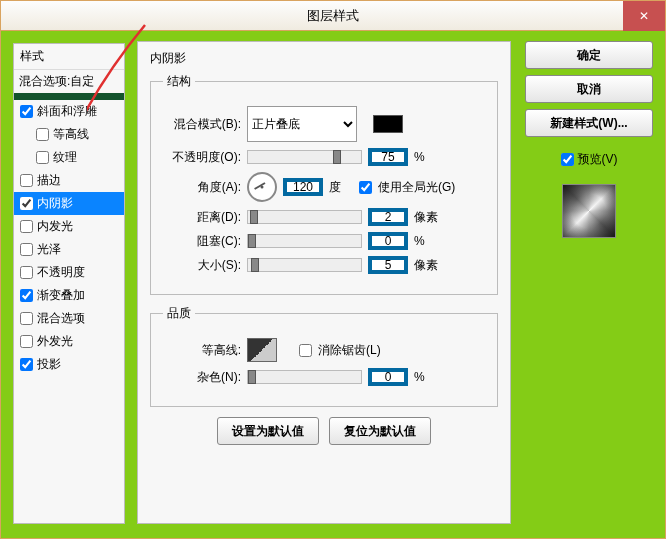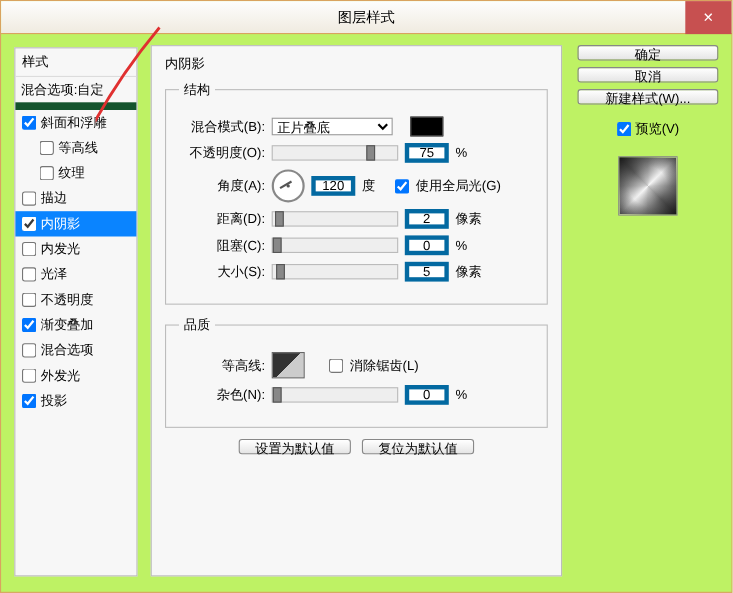--- a/index.html
+++ b/index.html
@@ -1,46 +1,46 @@
 <!DOCTYPE html>
 <html><head>
 <meta charset="utf-8">
 <style>
 * { box-sizing: border-box; font-family: "Microsoft YaHei", Arial, sans-serif; font-size: 12px; }
 body { margin: 0; background: #f0ebe0; width: 666px; height: 539px; overflow: hidden; }
-.window { width: 666px; height: 539px; border: 1px solid #d9a35f; background: #bef264; position: relative; }
+.window { width: 666px; height: 539px; border: 1px solid #d9a35f; background: #84cc16; position: relative; }
 .titlebar { height: 30px; background: linear-gradient(#fdfdfd, #f0ebe0); border-bottom: 1px solid #d9a35f; display: flex; align-items: center; justify-content: center; position: relative; }
 .titlebar .title { font-size: 13px; }
 .close-btn { position: absolute; right: 0; top: 0; width: 42px; height: 30px; background: #c75050; color: #fff; display: flex; align-items: center; justify-content: center; font-size: 14px; cursor: pointer; }
 .content { position: absolute; top: 30px; left: 0; right: 0; bottom: 0; padding: 10px 12px; }
 .left-panel { position: absolute; left: 12px; top: 12px; width: 112px; bottom: 14px; background: #f7f7f7; border: 1px solid #bcbcbc; }
 .left-header { padding: 4px 6px; border-bottom: 1px solid #dcdcdc; }
 .left-sub { padding: 3px 5px; border-bottom: 7px solid #14532d; }
 .style-item { padding: 3px 6px; display: flex; align-items: center; gap: 4px; cursor: pointer; }
 .style-item.indent { padding-left: 22px; }
 .style-item.sel { background: #0a84ff; color: #fff; }
 .style-item.sel input[type=checkbox] { accent-color: #fff; }
 input[type=checkbox] { width: 13px; height: 13px; margin: 0; }
 .center-panel { position: absolute; left: 136px; top: 10px; width: 374px; bottom: 14px; background: #f7f7f7; border: 1px solid #bcbcbc; padding: 8px 12px; }
 .center-title { margin-bottom: 6px; }
 fieldset { border: 1px solid #bcbcbc; margin: 0 0 10px 0; padding: 10px 12px 14px 12px; }
 legend { padding: 0 4px; }
 .row { display: flex; align-items: center; margin: 6px 0; gap: 6px; }
 .row-label { width: 78px; text-align: right; }
-select { width: 110px; height: 16px; border: 1px solid #999; background: #fff; }
+select { width: 110px; height: 36px; border: 1px solid #999; background: #fff; }
 .color-swatch { width: 30px; height: 18px; background: #000; border: 1px solid #555; }
 .slider { flex: 1; height: 14px; position: relative; background: #eee; border: 1px solid #bbb; min-width: 100px; max-width: 115px; }
 .slider .thumb { position: absolute; top: -1px; width: 8px; height: 14px; background: #888; border: 1px solid #555; }
 .num-input { width: 40px; height: 18px; border: 4px solid #0369a1; text-align: center; background: #fff; }
 .unit { width: 30px; }
 .angle-dial { width: 30px; height: 30px; border: 2px solid #888; border-radius: 50%; position: relative; background: #fff; }
 .angle-dial::after { content: ''; position: absolute; width: 12px; height: 2px; background: #555; top: 8px; left: 4px; transform-origin: right center; transform: rotate(-30deg); }
 .angle-dial::before { content: ''; position: absolute; width: 3px; height: 3px; background: #555; border-radius: 50%; top: 50%; left: 50%; transform: translate(-50%,-50%); }
 .contour-swatch { width: 30px; height: 24px; background: linear-gradient(135deg, #333 50%, #ccc 50%); border: 1px solid #666; }
-.btn { height: 14px; border: 1px solid #888; background: linear-gradient(#fff,#e5e5e5); border-radius: 3px; cursor: pointer; padding: 0 14px; }
+.btn { height: 28px; border: 1px solid #888; background: linear-gradient(#fff,#e5e5e5); border-radius: 3px; cursor: pointer; padding: 0 14px; font-weight: bold; }
 .right-panel { position: absolute; right: 12px; top: 10px; width: 128px; display: flex; flex-direction: column; gap: 6px; align-items: stretch; }
 .right-panel .btn { width: 100%; }
 .preview-row { display: flex; align-items: center; justify-content: center; gap: 4px; margin-top: 8px; }
 .preview-box { width: 54px; height: 54px; margin: 10px auto 0 auto; border: 1px solid #888; background: radial-gradient(circle at 50% 50%, #d8d8d8 0%, #666 60%, #222 100%); position: relative; }
 .preview-box::after { content:''; position:absolute; inset:0; background: conic-gradient(from 0deg, #888,#eee,#888,#555,#888,#eee,#888,#555,#888); mix-blend-mode: overlay; }
 .arrow { position: absolute; left: 86px; top: -14px; width: 80px; height: 200px; pointer-events: none; z-index: 10; }
 .default-btns { display: flex; justify-content: center; gap: 10px; margin-top: 4px; }
 </style>
 </head>
 <body>

